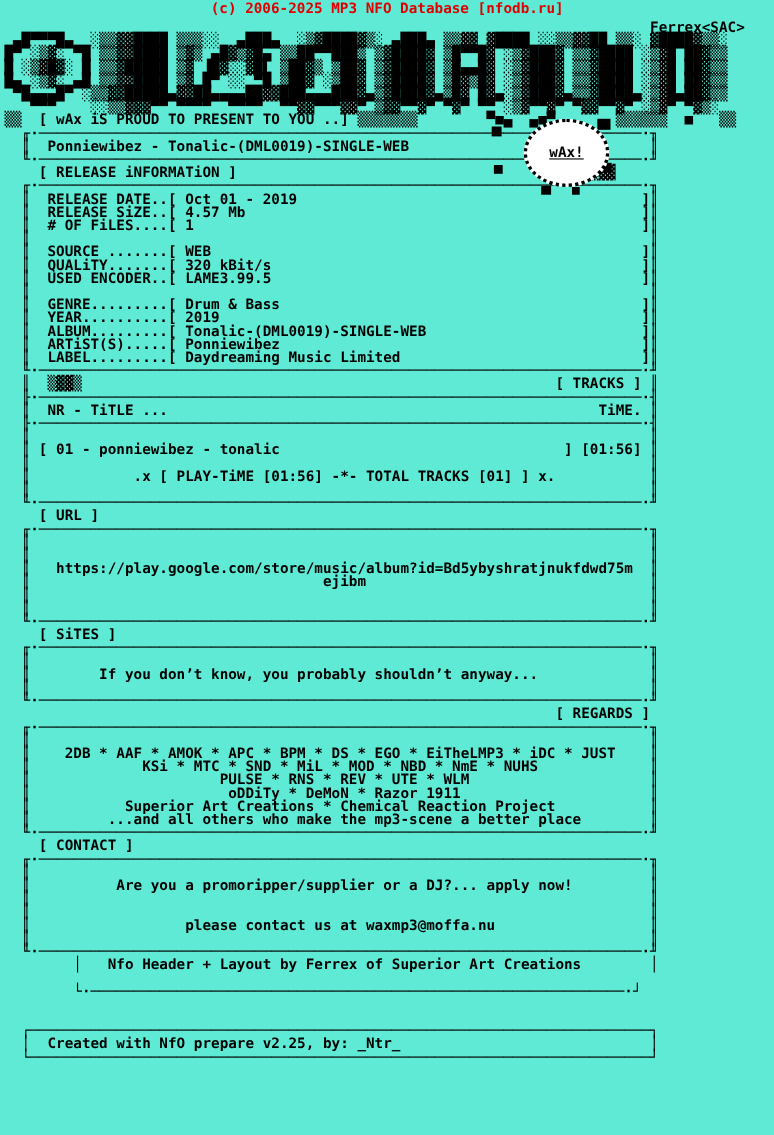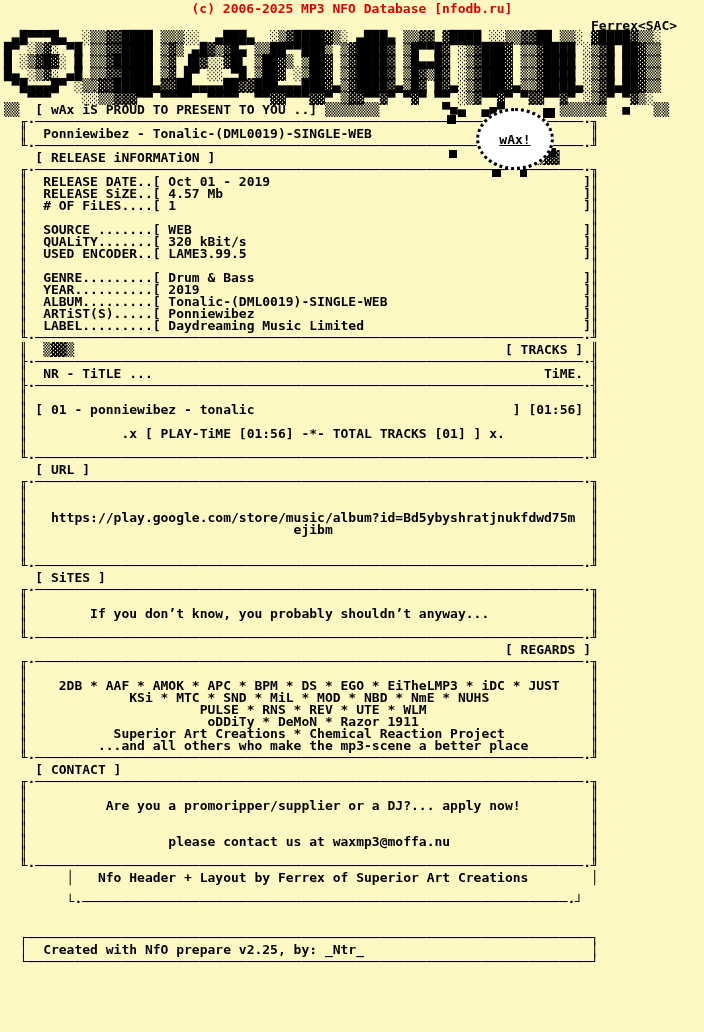--- a/index.html
+++ b/index.html
@@ -1,19 +1,19 @@
 <!DOCTYPE html>
 <html><head>
 <meta charset="utf-8">
 <style>
   html,body{margin:0;padding:0;background:#ffffff;}
   .page{
     position:relative;
     width:704px;height:1032px;
-    background:#fef9c3;
+    background:#5eead4;
     overflow:hidden;
     font-family:"DejaVu Sans Mono", monospace;
   }
   .red-head{
     width:704px;
     text-align:center;
     font:bold 13px/18px "DejaVu Sans Mono", monospace;
     color:#e00000;
     white-space:pre;
   }

